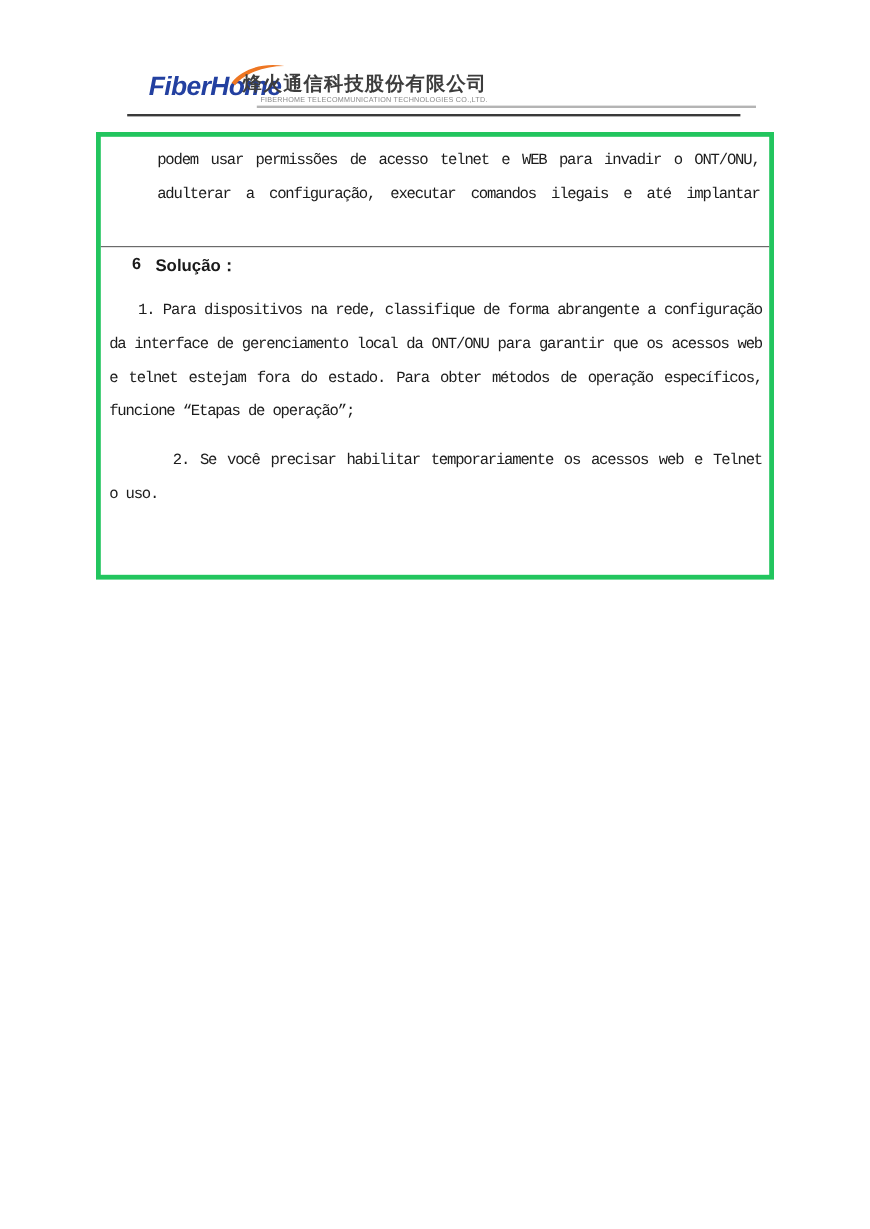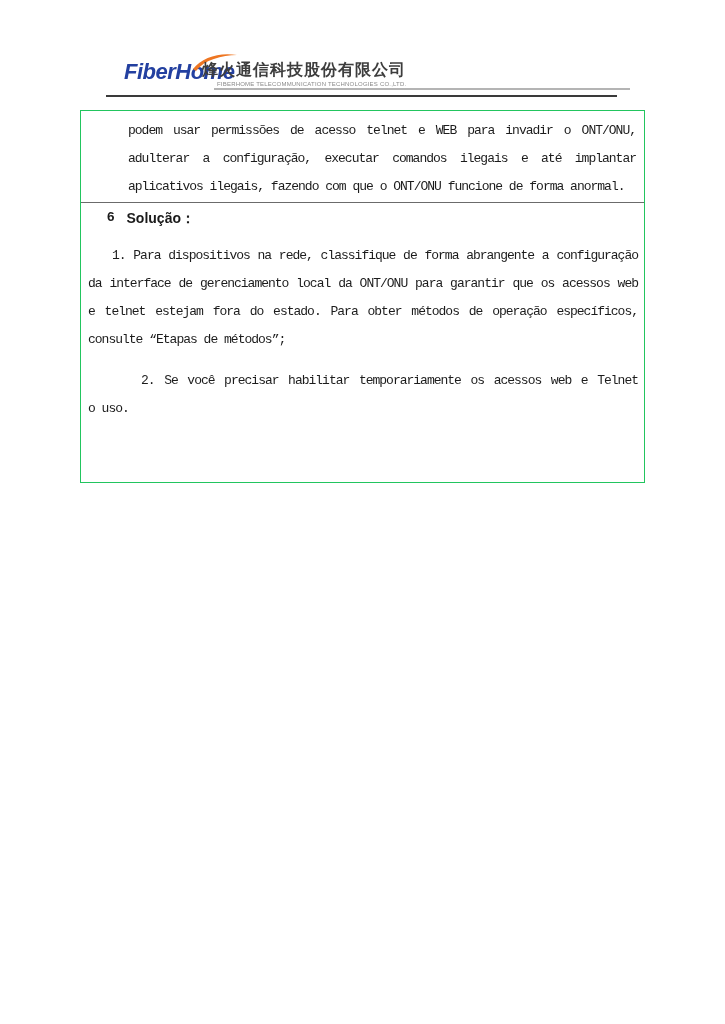--- a/index.html
+++ b/index.html
@@ -60,21 +60,21 @@
     left: 106px; top: 95px;
     width: 511px; height: 2px;
     background: #3a3a3a;
   }
 
   
   .doc-box {
     position: absolute;
     left: 80px; top: 110px;
     width: 565px; height: 373px;
-    border: 1px solid #22c55e;
+    border: 4px solid #22c55e;
     background: #ffffff;
   }
   .mono-text {
     font-family: "Liberation Mono", "DejaVu Sans Mono", monospace;
     font-size: 13px;
     letter-spacing: -1px;
     color: #1c1c1c;
   }
   .line {
     line-height: 28px;
@@ -144,37 +144,36 @@
   <div class="company-cn">烽火通信科技股份有限公司</div>
   <div class="company-en">FIBERHOME TELECOMMUNICATION TECHNOLOGIES CO.,LTD.</div>
   <div class="caption-underline"></div>
   <div class="header-rule"></div>
 
   <div class="doc-box">
 
     <div class="intro-cell mono-text">
       <div class="line jline">podem usar permissões de acesso telnet e WEB para invadir o ONT/ONU,</div>
       <div class="line jline">adulterar a configuração, executar comandos ilegais e até implantar</div>
-      <div class="line lline">aplicativos ilegais, fazendo com que o ONT/ONU funcione de forma anormal.</div>
     </div>
 
     <div class="row-divider"></div>
 
     <div class="row2">
 
       <div class="section-head">
         <span class="section-number">6</span>
         <span class="section-title">Solução：</span>
       </div>
 
       <div class="body-cell mono-text para1">
         <div class="line jline first">1. Para dispositivos na rede, classifique de forma abrangente a configuração</div>
         <div class="line jline">da interface de gerenciamento local da ONT/ONU para garantir que os acessos web</div>
         <div class="line jline">e telnet estejam fora do estado. Para obter métodos de operação específicos,</div>
-        <div class="line lline">consulte “Etapas de métodos”;</div>
+        <div class="line lline">funcione “Etapas de operação”;</div>
       </div>
 
       <div class="body-cell mono-text para2">
         <div class="line jline first">2. Se você precisar habilitar temporariamente os acessos web e Telnet</div>
         <div class="line lline">o uso.</div>
       </div>
 
     </div>
   </div>
 

